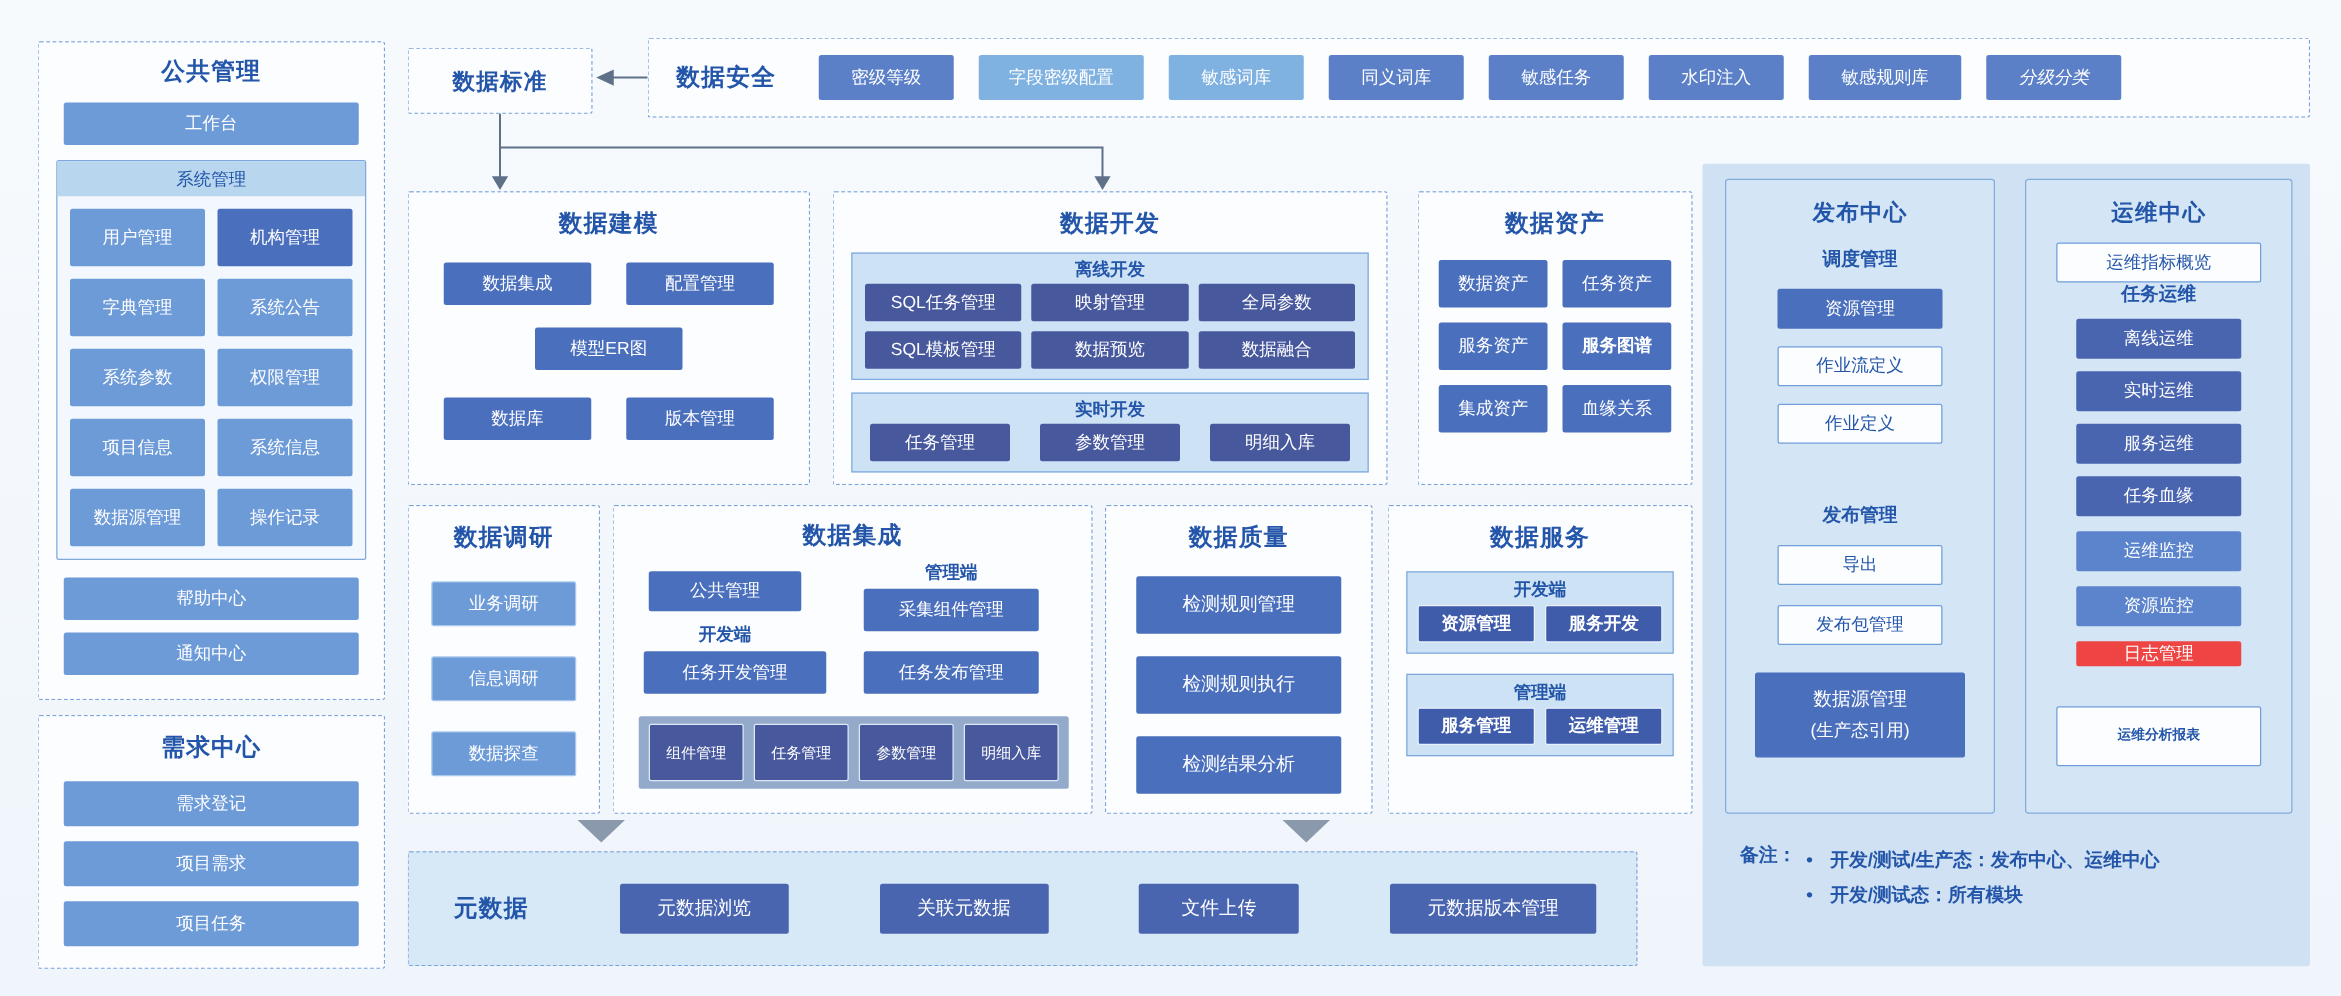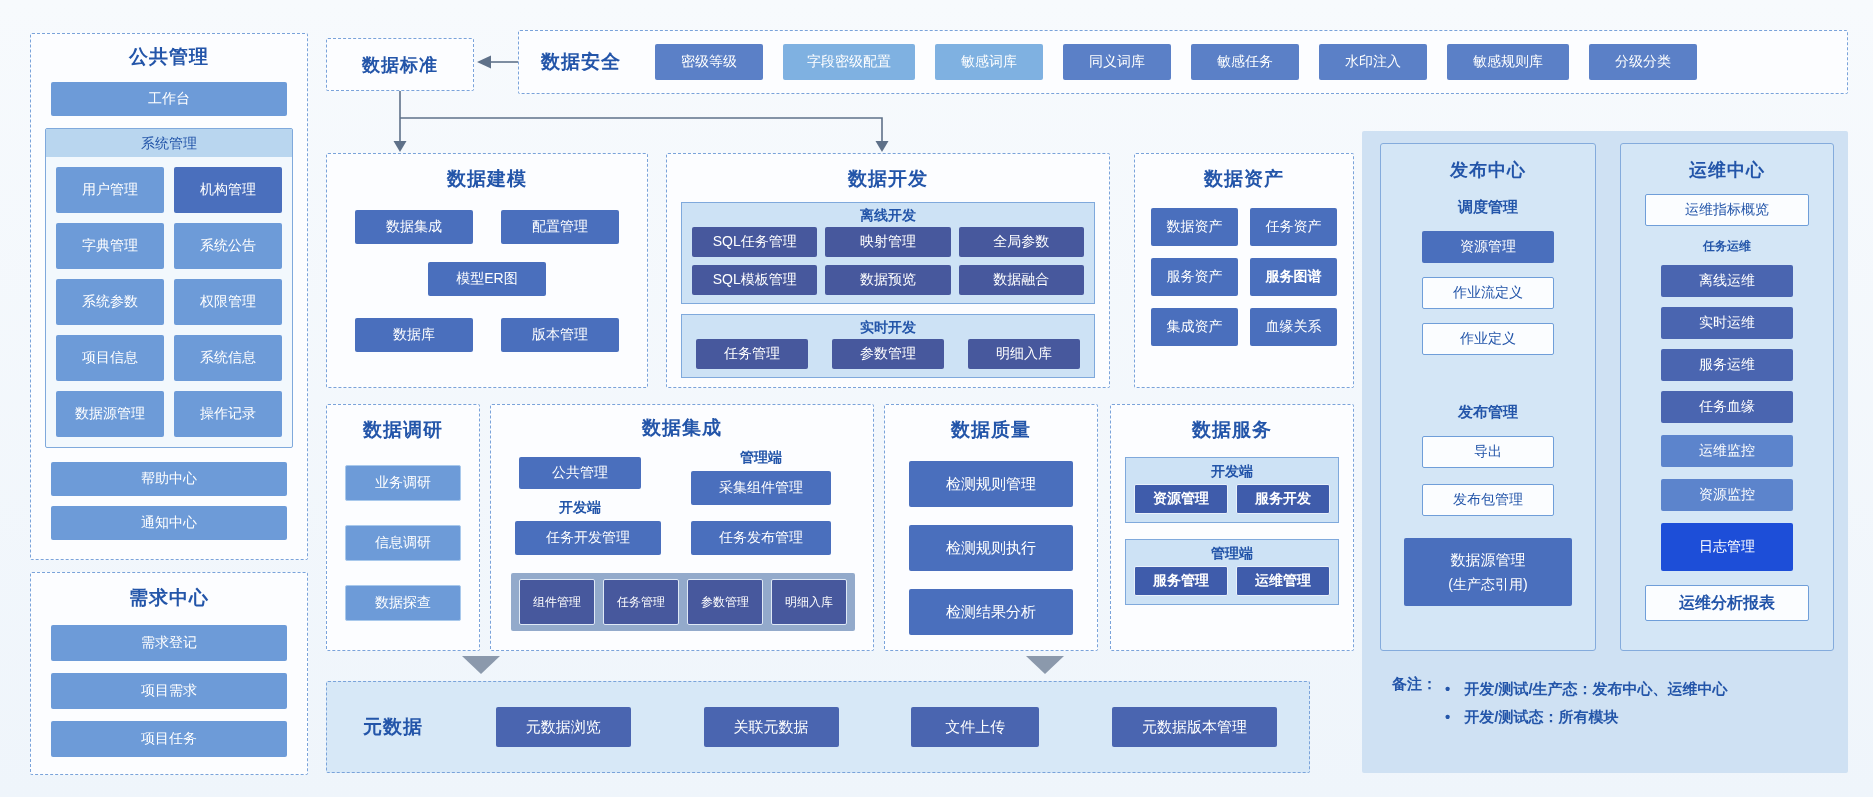--- a/index.html
+++ b/index.html
@@ -64,21 +64,21 @@
 
   <div class="abs dashed" style="left:518px;top:30px;width:1330px;height:64px;display:flex;align-items:center;padding:0 22px;gap:20px;">
     <div class="title" style="margin-right:14px;white-space:nowrap;">数据安全</div>
     <div class="btn b-slate" style="height:36px;padding:0 26px;">密级等级</div>
     <div class="btn b-sky" style="height:36px;padding:0 24px;">字段密级配置</div>
     <div class="btn b-sky" style="height:36px;padding:0 26px;">敏感词库</div>
     <div class="btn b-slate" style="height:36px;padding:0 26px;">同义词库</div>
     <div class="btn b-slate" style="height:36px;padding:0 26px;">敏感任务</div>
     <div class="btn b-slate" style="height:36px;padding:0 26px;">水印注入</div>
     <div class="btn b-slate" style="height:36px;padding:0 26px;">敏感规则库</div>
-    <div class="btn b-slate" style="height:36px;padding:16px 26px;">分级分类</div>
+    <div class="btn b-slate" style="height:36px;padding:16px 26px;font-style:italic;">分级分类</div>
   </div>
 
   <div class="abs dashed" style="left:326px;top:153px;width:322px;height:235px;">
     <div class="title" style="margin-top:12px;">数据建模</div>
     <div style="display:flex;justify-content:space-between;padding:0 28px;margin-top:18px;">
       <div class="btn b-dark" style="width:118px;height:34px;">数据集成</div>
       <div class="btn b-dark" style="width:118px;height:34px;">配置管理</div>
     </div>
     <div style="display:flex;justify-content:center;margin-top:18px;">
       <div class="btn b-dark" style="width:118px;height:34px;">模型ER图</div>
@@ -195,29 +195,29 @@
       <div class="btn b-white" style="margin-top:16px;width:132px;height:32px;">发布包管理</div>
       <div class="btn b-dark" style="margin-top:22px;width:168px;height:68px;flex-direction:column;font-size:15px;">
         <div>数据源管理</div>
         <div style="font-size:14px;margin-top:6px;">(生产态引用)</div>
       </div>
     </div>
 
     <div class="innerbox abs" style="left:258px;top:12px;width:214px;height:508px;display:flex;flex-direction:column;align-items:center;">
       <div class="title" style="margin-top:14px;font-size:18px;">运维中心</div>
       <div class="btn b-white" style="margin-top:12px;width:164px;height:32px;">运维指标概览</div>
-      <div class="sublabel" style="margin-top:12px;font-size:12px;">任务运维</div>
+      <div class="sublabel" style="font-size:15px;">任务运维</div>
       <div class="btn b-indigo" style="margin-top:10px;width:132px;height:32px;">离线运维</div>
       <div class="btn b-indigo" style="margin-top:10px;width:132px;height:32px;">实时运维</div>
       <div class="btn b-indigo" style="margin-top:10px;width:132px;height:32px;">服务运维</div>
       <div class="btn b-indigo" style="margin-top:10px;width:132px;height:32px;">任务血缘</div>
       <div class="btn" style="margin-top:12px;width:132px;height:32px;background:#5c84cc;">运维监控</div>
       <div class="btn" style="margin-top:12px;width:132px;height:32px;background:#5c84cc;">资源监控</div>
-      <div class="btn" style="margin-top:12px;width:132px;height:48px;background:#1d4ed8;">日志管理</div>
-      <div class="btn b-white" style="margin-top:14px;width:164px;height:36px;font-weight:700;font-size:16px;">运维分析报表</div>
+      <div class="btn" style="margin-top:12px;width:132px;height:20px;background:#ef4444;">日志管理</div>
+      <div class="btn b-white" style="margin-top:32px;width:164px;height:48px;font-weight:700;font-size:11px;">运维分析报表</div>
     </div>
 
     <div class="notes abs" style="left:30px;top:544px;display:flex;">
       <span>备注：</span>
       <div style="margin-left:8px;">
         <div style="display:flex;line-height:28px;">
           <span style="margin-right:14px;">•</span>
           <span>开发/测试/生产态：发布中心、运维中心</span>
         </div>
         <div style="display:flex;line-height:28px;">

